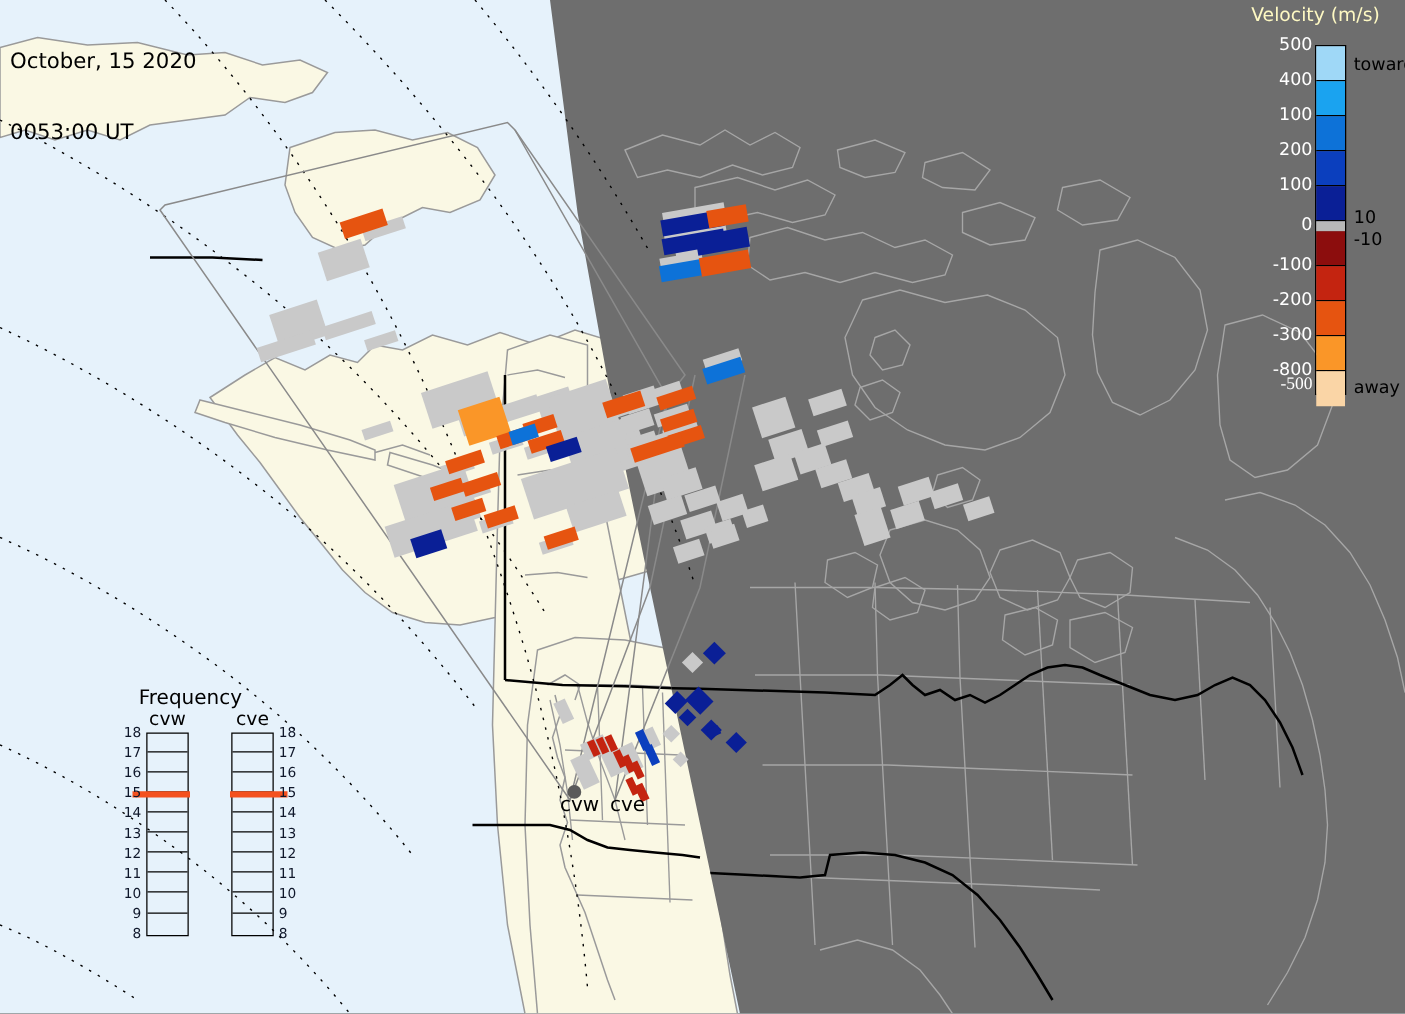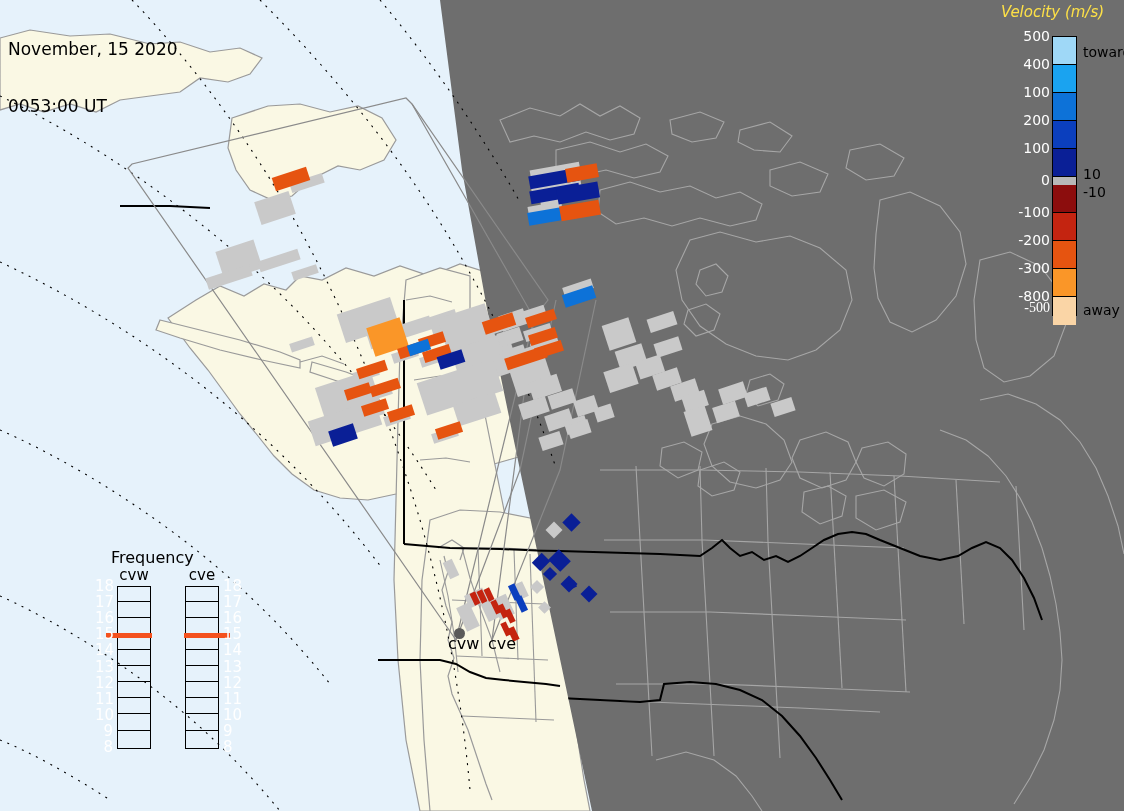--- a/index.html
+++ b/index.html
@@ -19,34 +19,34 @@
   }
   
   .txt{position:absolute;white-space:pre;color:#000;}
   .cell{position:absolute;}
   .gray-cell{position:absolute;background:#c9c9c9;}
   svg{display:block;}
   
   #hdr{left:8px;top:2px;font-size:17px;line-height:19px;color:#000;}
   
   #cbar-wrap{position:absolute;left:995px;top:0px;width:129px;height:330px;}
-  #cbar-title{position:absolute;left:6px;top:3px;font-size:15px;color:#fde047;white-space:nowrap;font-style:italic;}
+  #cbar-title{position:absolute;left:6px;top:3px;font-size:15px;color:#fef9c3;white-space:nowrap;}
   #cbar-box{position:absolute;left:57px;top:36px;width:25px;height:280px;border:1px solid #000;box-sizing:border-box;}
   .cseg{position:absolute;left:0;width:100%;border-bottom:1px solid #000;box-sizing:border-box;}
   .ctick{position:absolute;right:74px;font-size:14px;color:#ffffff;text-align:right;white-space:nowrap;transform:translateY(-50%);}
   .cside{position:absolute;left:88px;font-size:14px;color:#000;white-space:nowrap;transform:translateY(-50%);}
   
   #freq{position:absolute;left:95px;top:548px;width:145px;height:240px;}
   #freq-title{position:absolute;left:16px;top:0px;font-size:16px;color:#000;}
   .fcol{position:absolute;top:38px;width:34px;}
   .fcol .fname{position:absolute;top:-20px;left:0;width:34px;text-align:center;font-size:15px;color:#000;}
   .fbox{position:absolute;top:0;left:0;width:34px;height:163px;border:1px solid #000;box-sizing:border-box;background:transparent;}
   .frow{position:absolute;left:0;width:100%;height:14.8px;border-bottom:1px solid #000;box-sizing:border-box;}
   .fmark{position:absolute;height:5px;background:#f4511e;}
-  .flab{position:absolute;font-size:15px;color:#ffffff;transform:translateY(-50%);}
+  .flab{position:absolute;font-size:11px;color:#0f172a;transform:translateY(-50%);}
   
   .sitelab{position:absolute;font-size:16px;color:#000;}
 </style>
 </head>
 <body>
 
 <div id="stage">
 
   <div class="layer" id="ocean-day"></div>
 
@@ -339,21 +339,21 @@
       <div class="cell" style="left: 518px; top: 596px; width: 7px; height: 16px; background: rgb(11, 63, 190); transform: rotate(-25deg); transform-origin: center center;"></div>
       <div class="cell" style="left: 566px; top: 582px; width: 10px; height: 7px; background: rgb(10, 31, 150); transform: rotate(-25deg); transform-origin: center center;"></div>
     </div>
 
   <div class="cell" style="left:454px;top:628px;width:11px;height:11px;border-radius:50%;background:#5a5a5a;"></div>
 
   <div class="sitelab" style="left:448px;top:634px;">cvw</div>
   <div class="sitelab" style="left:488px;top:634px;">cve</div>
 
   <div class="txt" id="hdr">
-    <div>November, 15 2020</div>
+    <div>October, 15 2020</div>
     <div>0053:00 UT</div>
   </div>
 
   <div id="cbar-wrap">
     <div id="cbar-title">Velocity (m/s)</div>
     <div id="cbar-box">
         <div class="cseg" style="top: 0px; height: 28px; background: rgb(159, 216, 247);"></div>
         <div class="cseg" style="top: 28px; height: 28px; background: rgb(26, 163, 240);"></div>
         <div class="cseg" style="top: 56px; height: 28px; background: rgb(13, 114, 216);"></div>
         <div class="cseg" style="top: 84px; height: 28px; background: rgb(11, 63, 190);"></div>

